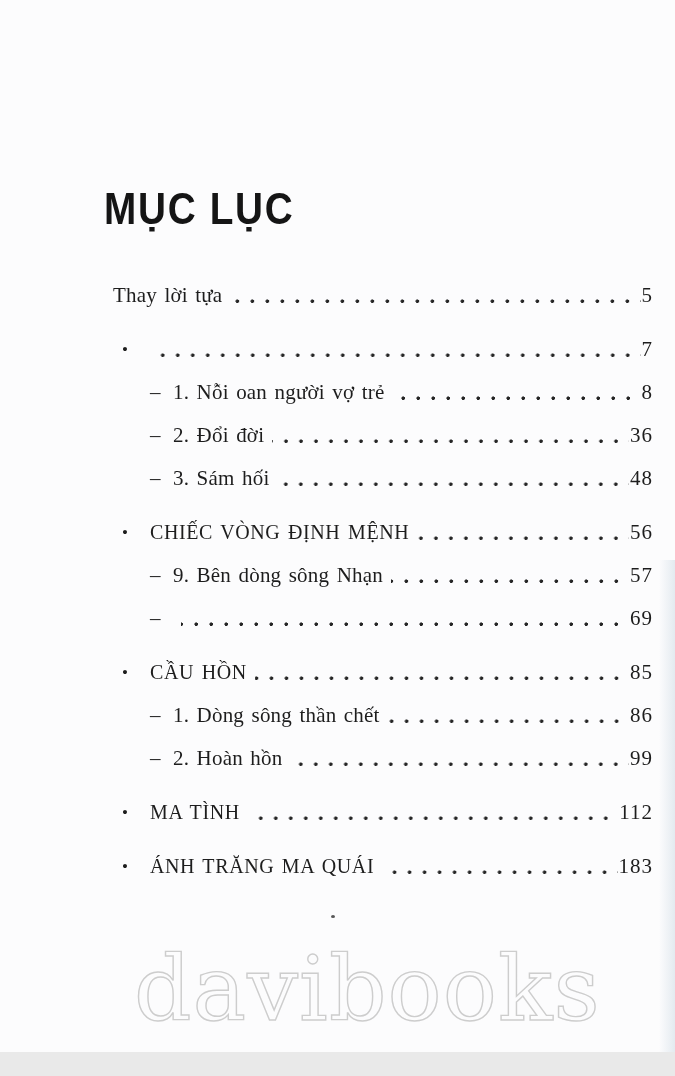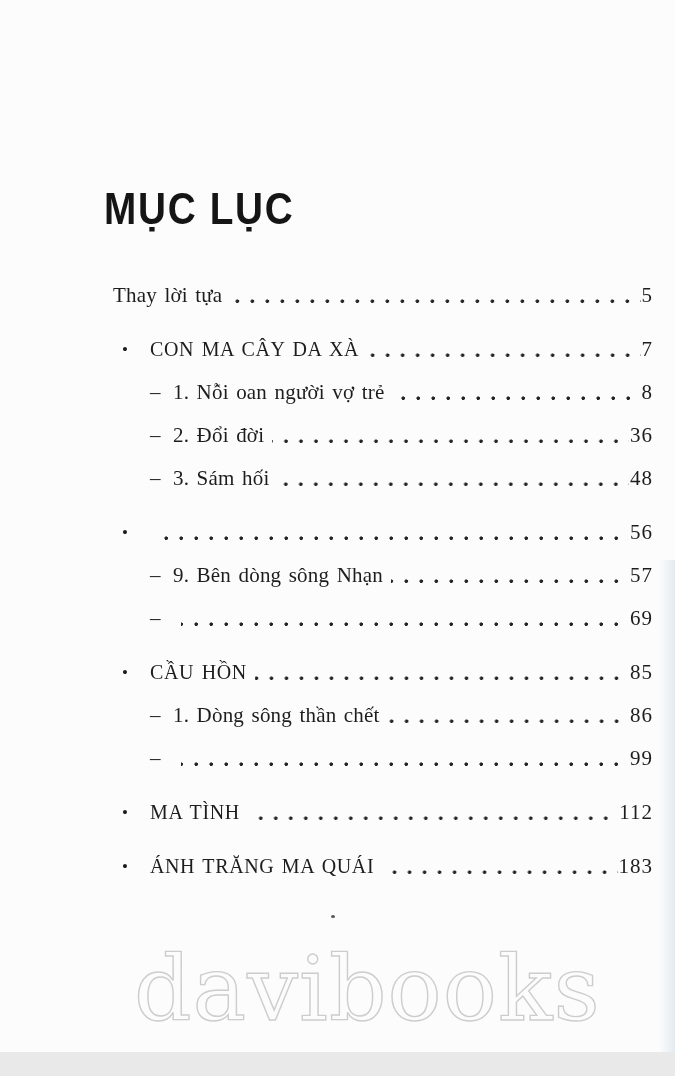--- a/index.html
+++ b/index.html
@@ -104,21 +104,20 @@
   <div id="title">MỤC LỤC</div>
 
   <div id="toc">
       <div class="row plain">
         <span class="label">Thay lời tựa</span>
         <span class="leader"></span>
         <span class="pagenum">5</span>
       </div>
       <div class="row section">
         <span class="marker">•</span>
-        <span class="label">CON MA CÂY DA XÀ</span>
         <span class="leader"></span>
         <span class="pagenum">7</span>
       </div>
       <div class="row sub">
         <span class="marker">–</span>
         <span class="label">1. Nỗi oan người vợ trẻ</span>
         <span class="leader"></span>
         <span class="pagenum">8</span>
       </div>
       <div class="row sub">
@@ -128,20 +127,21 @@
         <span class="pagenum">36</span>
       </div>
       <div class="row sub">
         <span class="marker">–</span>
         <span class="label">3. Sám hối</span>
         <span class="leader"></span>
         <span class="pagenum">48</span>
       </div>
       <div class="row section">
         <span class="marker">•</span>
+        <span class="label">CHIẾC VÒNG ĐỊNH MỆNH</span>
         <span class="leader"></span>
         <span class="pagenum">56</span>
       </div>
       <div class="row sub">
         <span class="marker">–</span>
         <span class="label">9. Bên dòng sông Nhạn</span>
         <span class="leader"></span>
         <span class="pagenum">57</span>
       </div>
       <div class="row sub">
@@ -156,20 +156,21 @@
         <span class="pagenum">85</span>
       </div>
       <div class="row sub">
         <span class="marker">–</span>
         <span class="label">1. Dòng sông thần chết</span>
         <span class="leader"></span>
         <span class="pagenum">86</span>
       </div>
       <div class="row sub">
         <span class="marker">–</span>
+        <span class="label">2. Hoàn hồn</span>
         <span class="leader"></span>
         <span class="pagenum">99</span>
       </div>
       <div class="row section">
         <span class="marker">•</span>
         <span class="label">MA TÌNH</span>
         <span class="leader"></span>
         <span class="pagenum">112</span>
       </div>
       <div class="row section">

